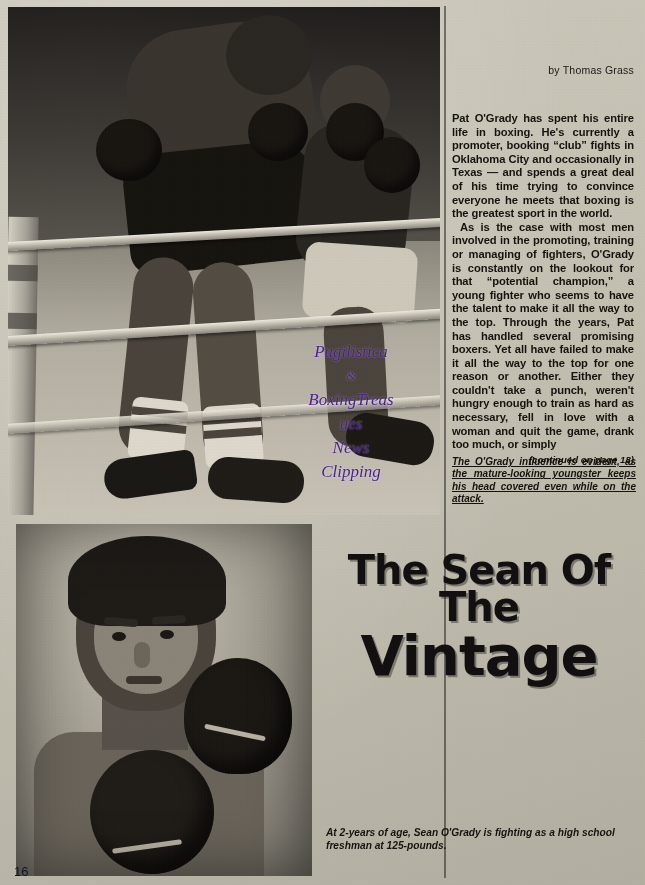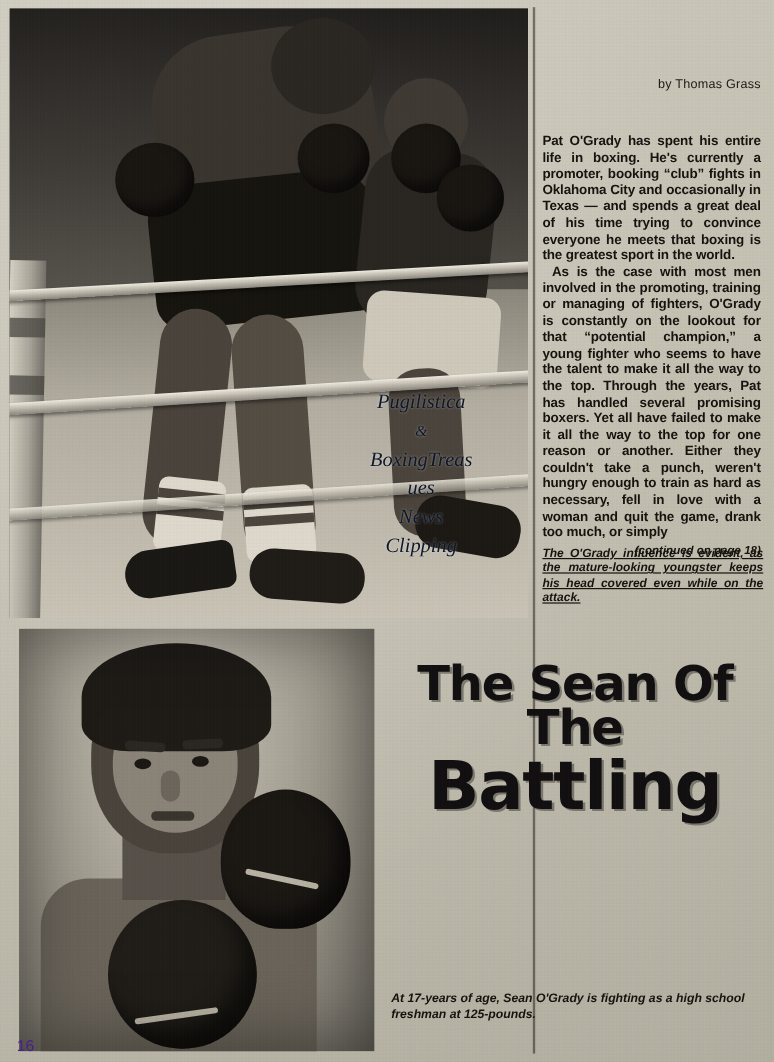--- a/index.html
+++ b/index.html
@@ -211,39 +211,39 @@
     letter-spacing: -1px;
     line-height: .92;
     text-shadow: 2px 2px 0 rgba(0,0,0,.35);
   }
   .hl1 { font-size: 40px; }
   .hl2 { font-size: 56px; margin-top: 4px; }
   .hl3 { font-size: 56px; margin-top: 6px; }
   
   .watermark {
     position:absolute;
-    left: 256px; top: 323px;
+    left: 256px; top: 340px;
     width: 190px;
     text-align:center;
-    color: #0f172a;
+    color: #4c1d95;
     font-family: "Liberation Serif", serif;
     font-style: italic;
     font-size: 17px;
     line-height: 24px;
     text-shadow: 0 0 2px rgba(255,255,255,.45);
     pointer-events:none;
   }
   .watermark .amp { font-size: 13px; display:block;}
   
   .pageno {
     position:absolute;
     left: 14px; bottom: 6px;
     font-size: 13px;
     font-weight: normal;
-    color: #4c1d95;
+    color: #0f172a;
   }
 </style>
 </head>
 <body>
 
 <div class="page">
   <div class="paper"></div>
 
   <div class="photo-top">
     <div class="pt-bg"></div>
@@ -313,24 +313,24 @@
       <p>Pat O'Grady has spent his entire life in boxing. He's currently a promoter, booking “club” fights in Oklahoma City and occasionally in Texas — and spends a great deal of his time trying to convince everyone he meets that boxing is the greatest sport in the world.</p>
       <p>As is the case with most men involved in the promoting, training or managing of fighters, O'Grady is constantly on the lookout for that “potential champion,” a young fighter who seems to have the talent to make it all the way to the top. Through the years, Pat has handled several promising boxers. Yet all have failed to make it all the way to the top for one reason or another. Either they couldn't take a punch, weren't hungry enough to train as hard as necessary, fell in love with a woman and quit the game, drank too much, or simply</p>
       <div class="contd">(continued on page 18)</div>
     </div>
   </div>
 
   <div class="caption-top">The O'Grady influence is evident, as the mature-looking youngster keeps his head covered even while on the attack.</div>
 
   <div class="headline">
     <div class="hl-line hl1">The Sean Of The</div>
-    <div class="hl-line hl2">Battling</div>
-  </div>
-
-  <div class="caption-bottom">At 17-years of age, Sean O'Grady is fighting as a high school freshman at 125-pounds.</div>
+    <div class="hl-line hl2">Vintage</div>
+  </div>
+
+  <div class="caption-bottom">At 2-years of age, Sean O'Grady is fighting as a high school freshman at 125-pounds.</div>
 
   <div class="watermark">
     <div>Pugilistica</div>
     <div class="amp">&amp;</div>
     <div>BoxingTreas</div>
     <div>ues</div>
     <div>News</div>
     <div>Clipping</div>
   </div>
 

